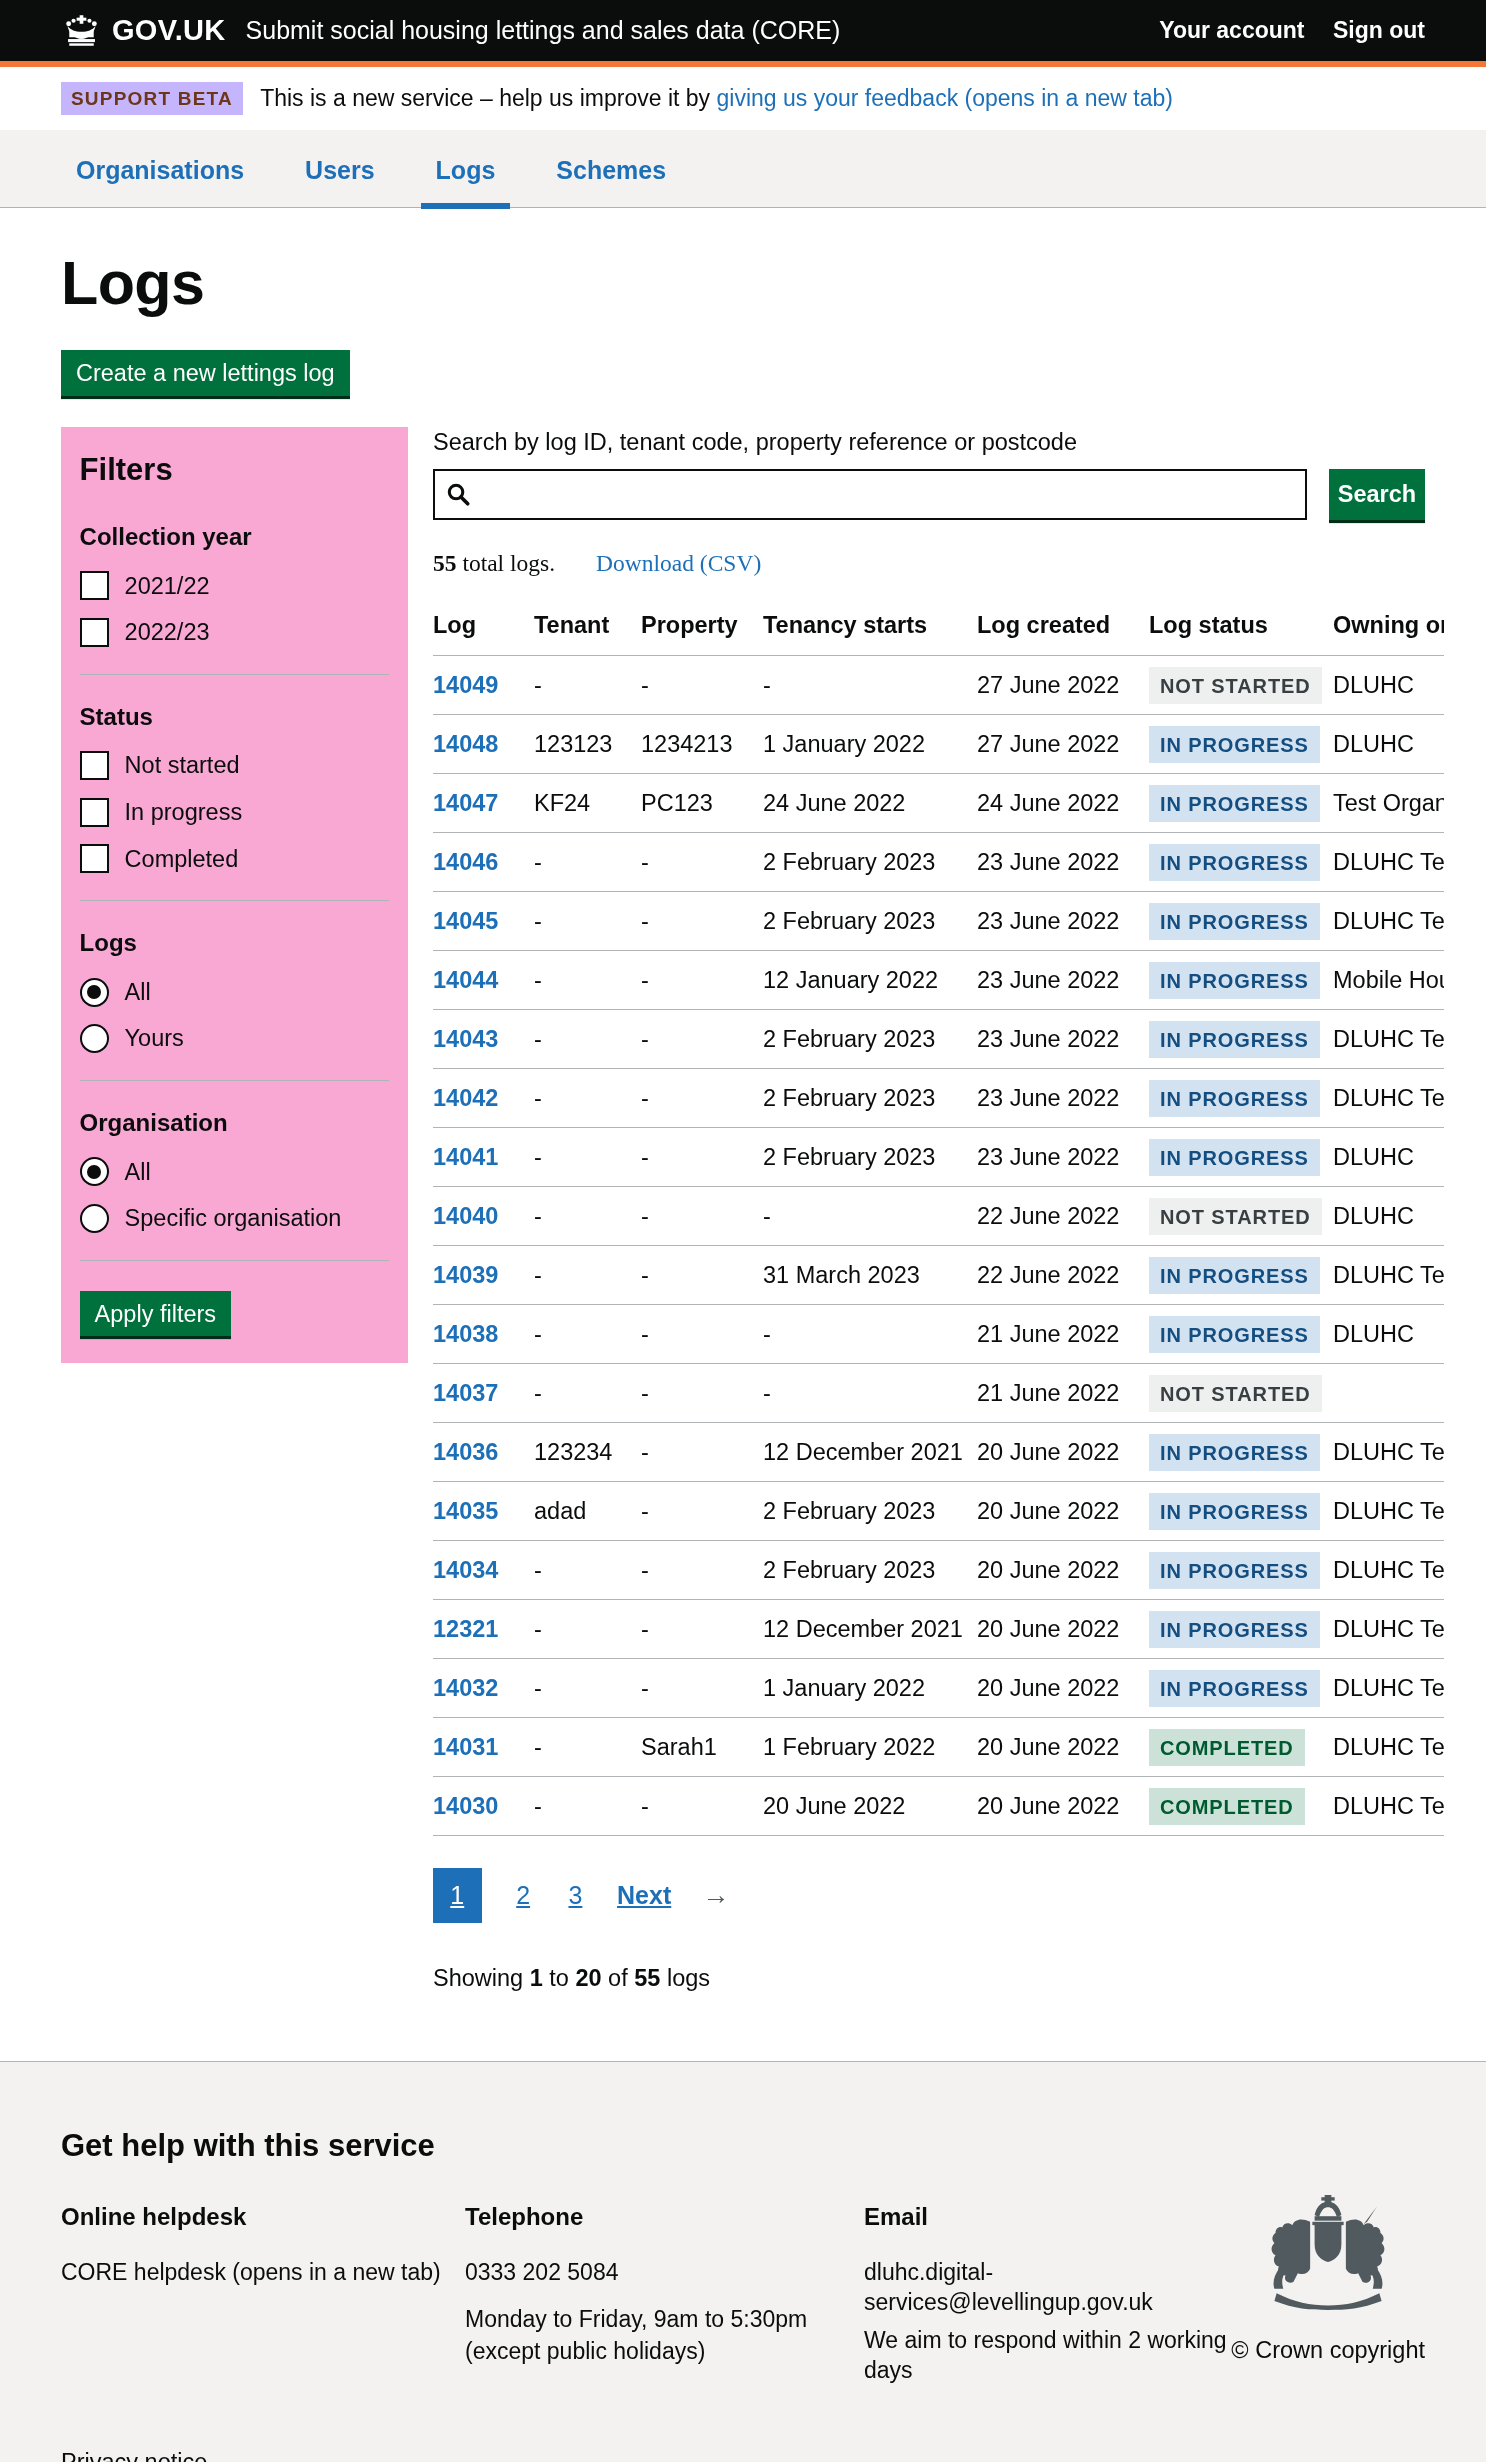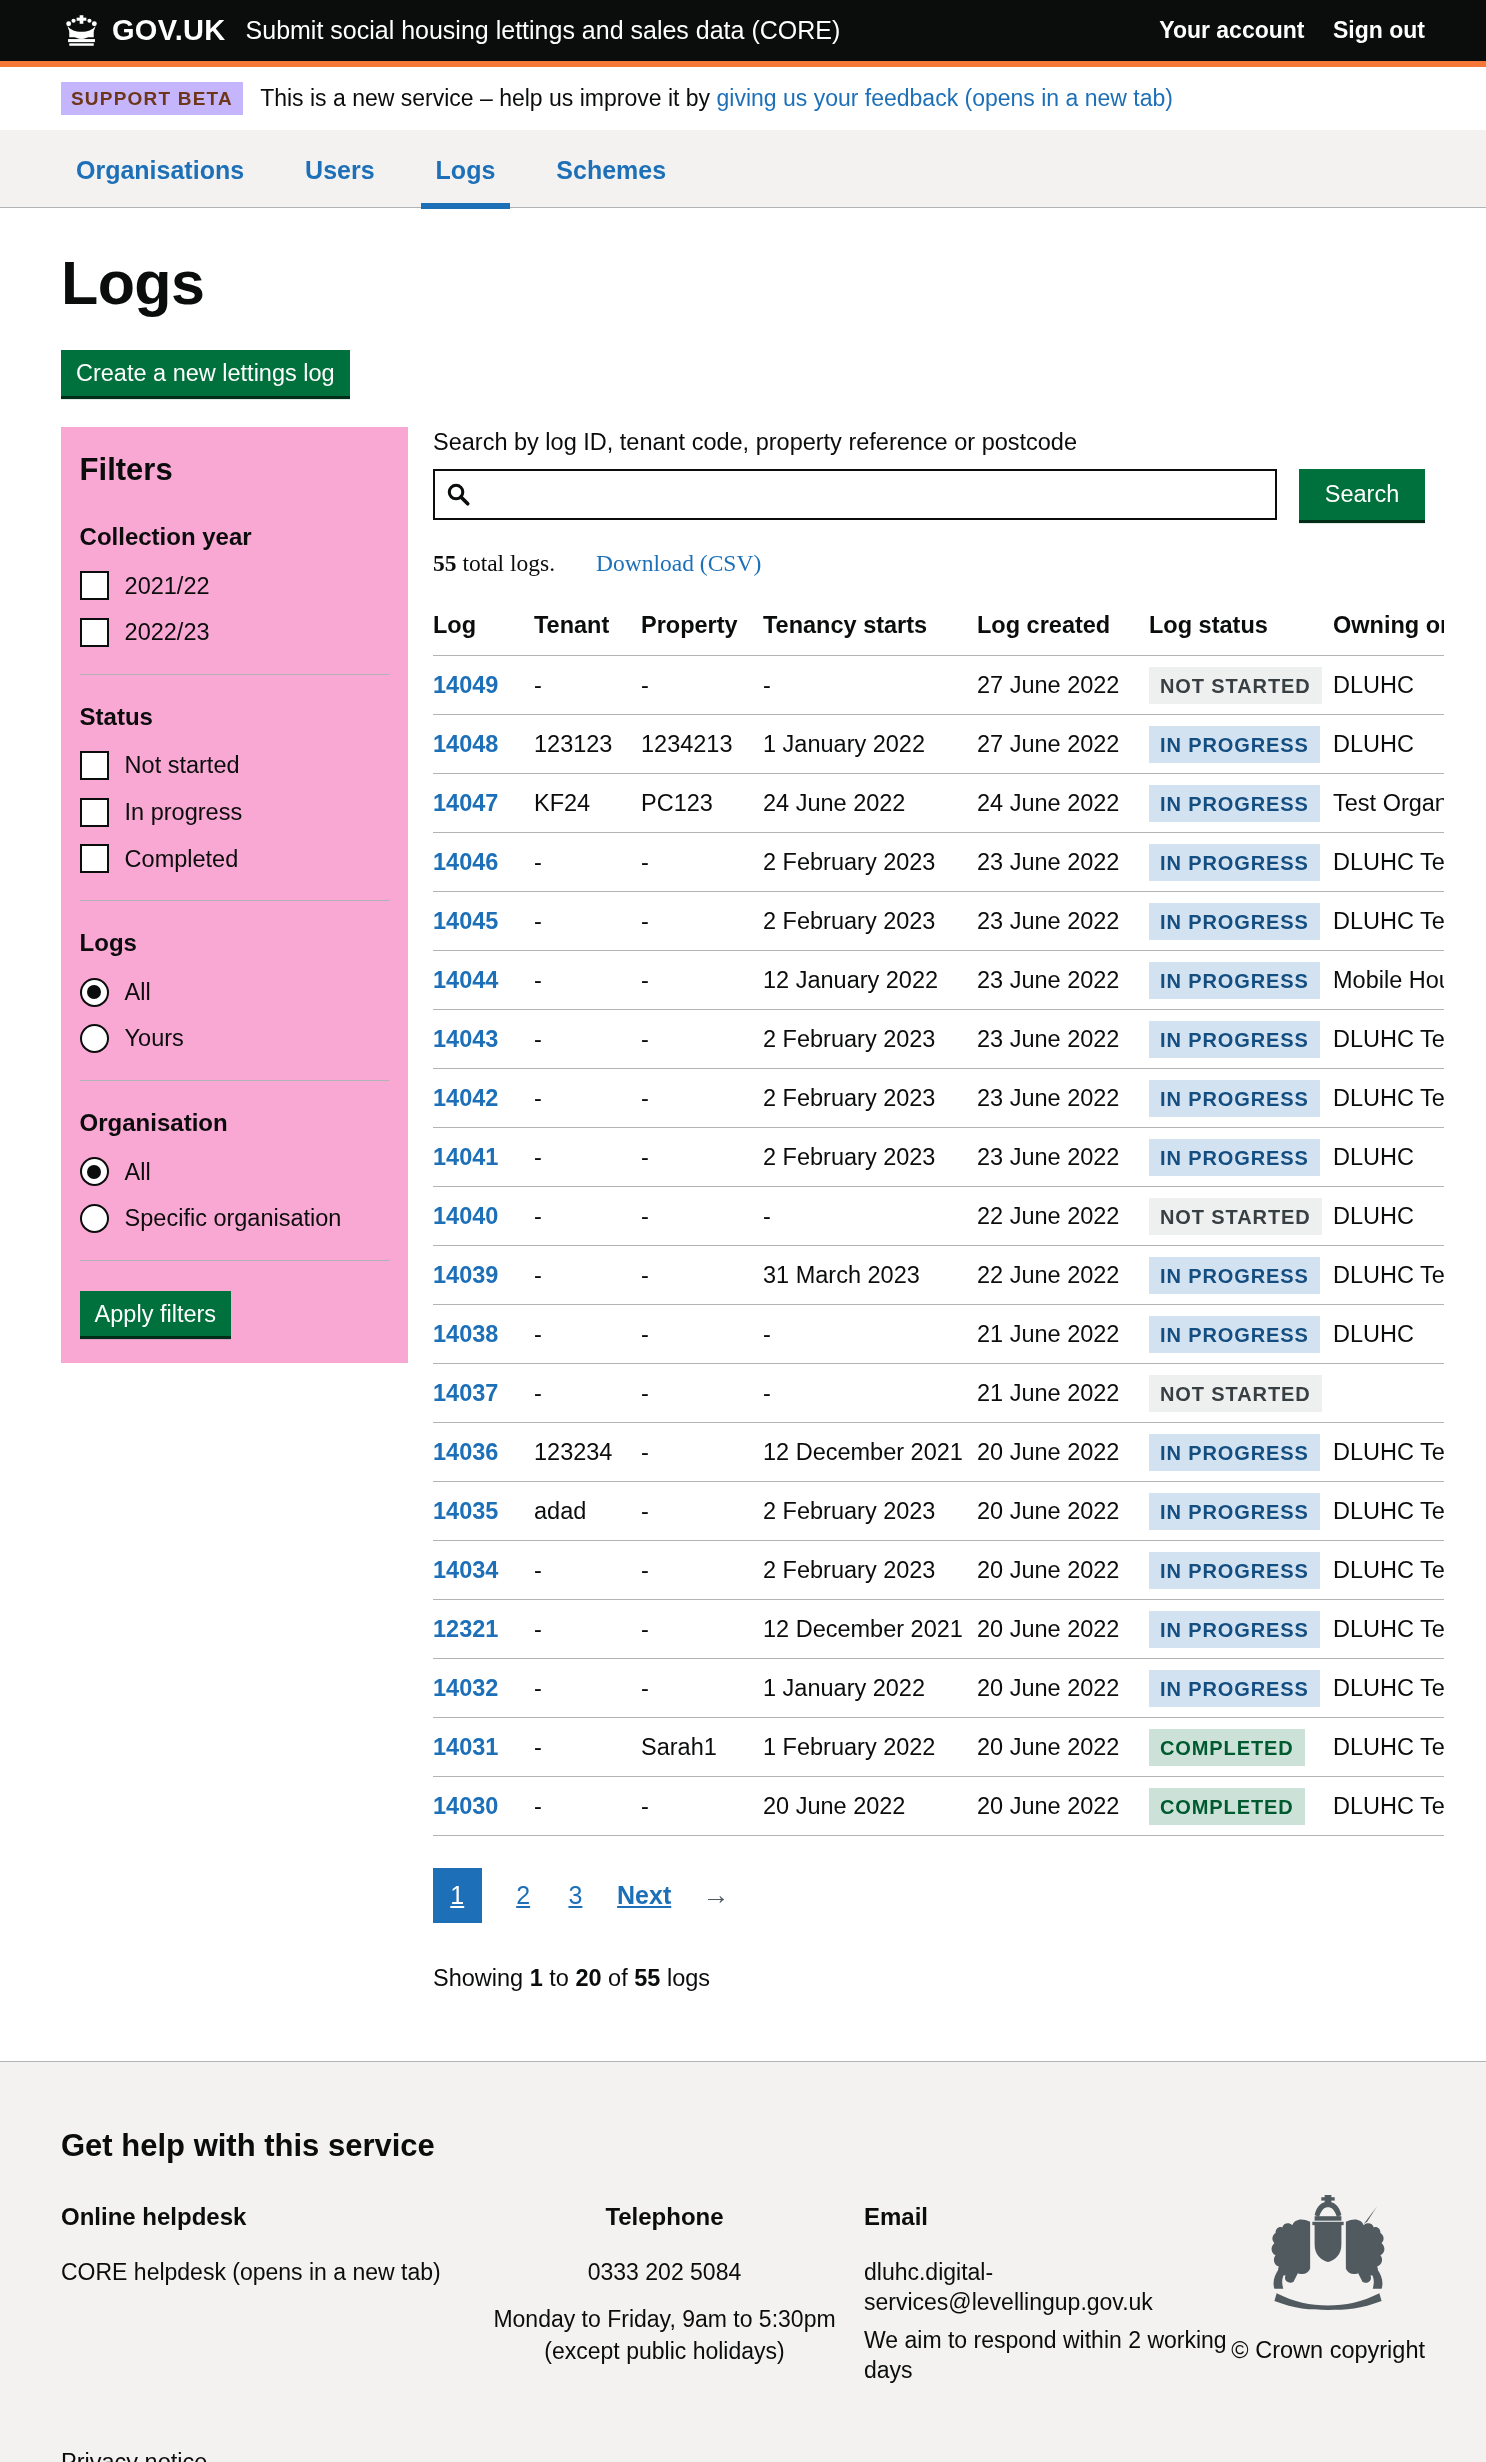--- a/index.html
+++ b/index.html
@@ -61,21 +61,21 @@
   .filter-divider { border:0; border-top:1.2px solid #b1b4b6; margin:26px 0; }
   .apply-button { margin-top:3.7px; }
 
   
   .main-col { flex:1; min-width:0; }
   .search-label { display:block; font-size:23.5px; margin-bottom:11px; }
   .search-row { display:flex; margin-bottom:28.5px; }
   .search-box { flex:1; display:flex; align-items:center; height:51px; border:2.5px solid #0b0c0c; background:#fff; padding-left:10px; }
   .search-box input { flex:1; border:0; outline:none; font-size:23.5px; font-family:inherit; height:100%; background:transparent; padding:0 6.2px; }
   .search-icon { flex:none; display:inline-flex; }
-  .search-btn { flex:none; margin-left:22px; width:126px; height:51px; padding:0; }
+  .search-btn { flex:none; margin-left:22px; width:96px; height:51px; padding:0;font-weight:bold; }
 
   .results-line { display:flex; align-items:baseline; margin:3.7px 0 21px;font-family:Liberation Serif, serif; }
   .results-count { font-weight:700; }
   .download-link { color:#1d70b8; margin-left:41px; }
 
   
   .table-wrap { width:calc(100% + 18.6px); overflow:hidden; }
   table.logs-table { border-collapse:collapse; table-layout:fixed; width:1239px; font-size:23.5px; }
   .logs-table th { text-align:left; font-weight:700; white-space:nowrap;
                    padding:10px 12.4px 15px 0; border-bottom:1.9px solid #b1b4b6; overflow:hidden; }
@@ -95,21 +95,21 @@
   .next-link { color:#1d70b8; font-weight:700; text-decoration:underline; }
   .next-arrow { color:#505a5f; font-size:27px; }
   .showing-line { margin:40px 0 68px; font-size:23.5px; }
   .showing-line b { font-weight:700; }
 
   
   .app-footer { background:#f3f2f1; border-top:1.9px solid #b1b4b6; flex:1; padding-top:37px; }
   .footer-heading { font-size:31px; font-weight:700; margin:27px 0 35px; }
   .footer-cols { display:flex; align-items:flex-start; }
   .footer-col-1 { width:404px; }
-  .footer-col-2 { width:399px;text-align:center; }
+  .footer-col-2 { width:399px; }
   .footer-col-3 { flex:1; }
   .footer-col-4 { flex:none; display:flex; flex-direction:column; align-items:center; margin-top:-6.2px; }
   .footer-subheading { font-size:24px; font-weight:700; margin:0 0 25px; }
   .footer-text { margin:0 0 8.7px; font-size:23px; }
   .footer-link { color:#0b0c0c; }
   .footer-bottom { display:flex; justify-content:space-between; align-items:flex-end; margin-top:52px; padding-bottom:35px; }
   .copyright-link { color:#0b0c0c; font-size:23.5px; margin-top:17.3px; }
   .privacy-link { color:#0b0c0c; font-size:23.5px; }
 </style>
 </head>

